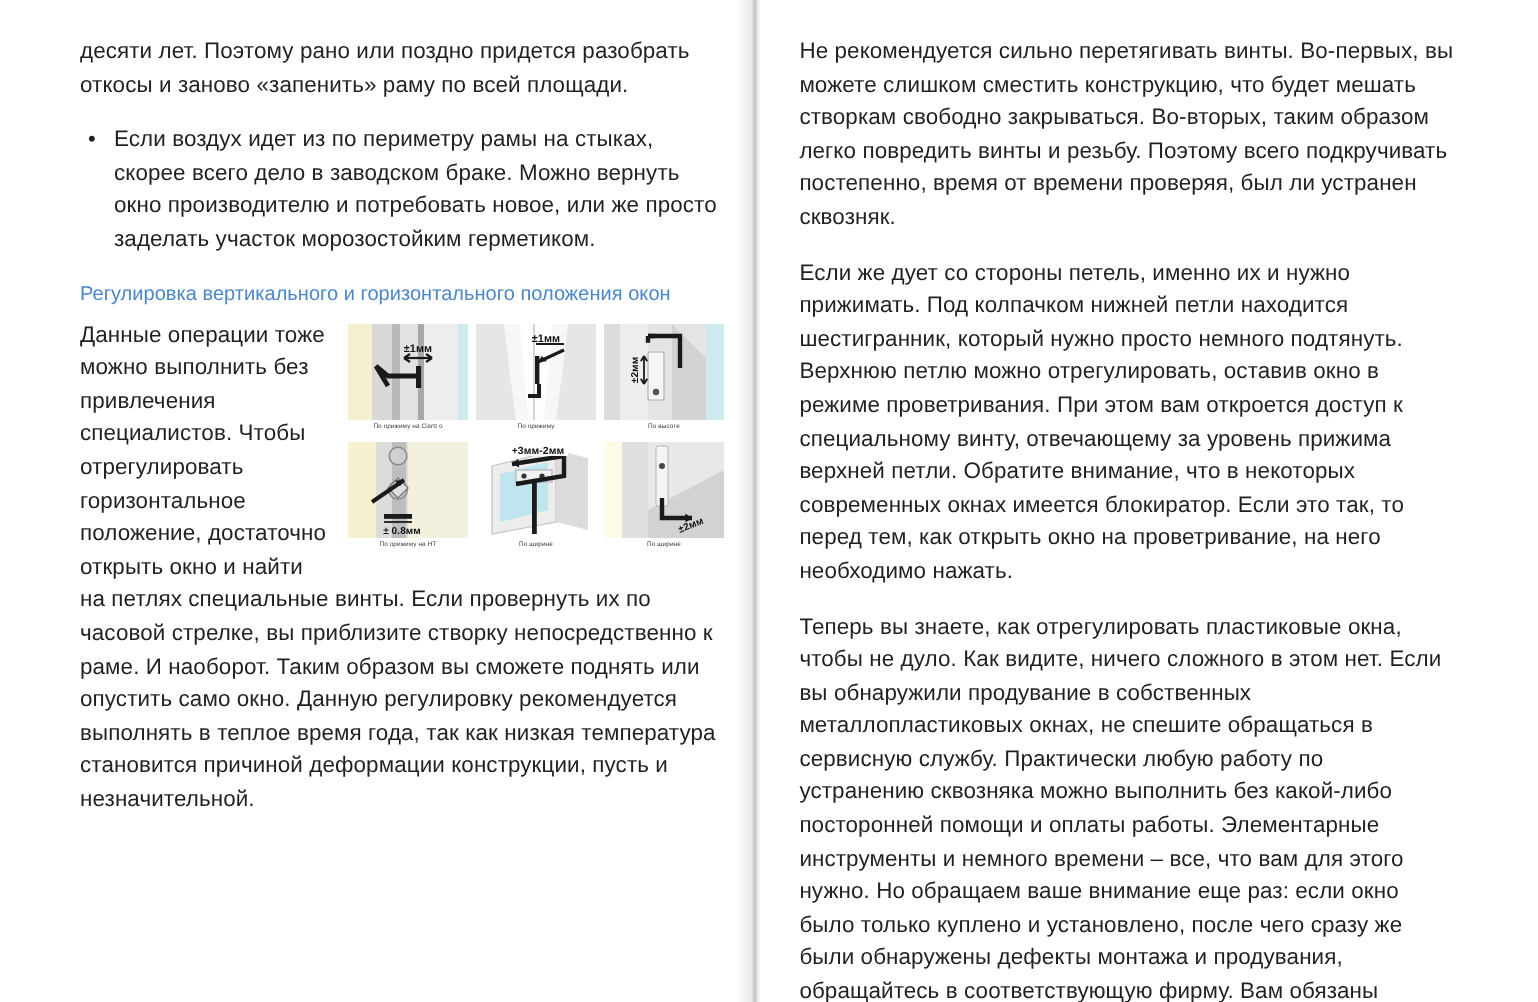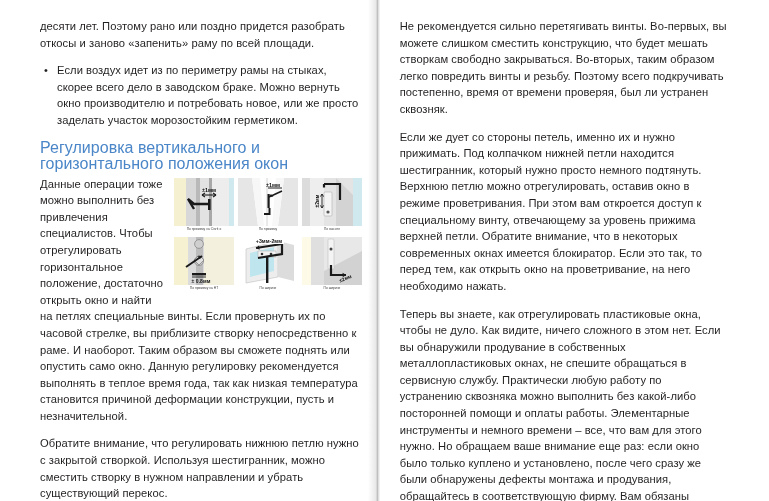--- a/index.html
+++ b/index.html
@@ -65,21 +65,21 @@
   ul.bullets li::before {
     content: "\2022";
     position: absolute;
     left: -13px;
     top: 0;
     font-size: 11px;
     color: #221f1f;
   }
 
   h2.section-heading {
-    font-size: 16px;
+    font-size: 10px;
     font-weight: normal;
     line-height: 16px;
     color: #4a86c8;
     margin: 2px 0 4px 0;
     letter-spacing: 0.002em;
   }
 
   
   .figure-grid {
     float: right;
@@ -271,21 +271,20 @@
             </div>
             <div class="fig-cap">По ширине</div>
           </div>
 
         </div>
 
       </div>
 
       <p>Данные операции тоже можно выполнить без привлечения специалистов. Чтобы отрегулировать горизонтальное положение, достаточно открыть окно и найти на петлях специальные винты. Если провернуть их по часовой стрелке, вы приблизите створку непосредственно к раме. И наоборот. Таким образом вы сможете поднять или опустить само окно. Данную регулировку рекомендуется выполнять в теплое время года, так как низкая температура становится причиной деформации конструкции, пусть и незначительной.</p>
 
-      <p>Обратите внимание, что регулировать нижнюю петлю нужно с закрытой створкой. Используя шестигранник, можно сместить створку в нужном направлении и убрать существующий перекос.</p>
 
     </div>
   </div>
 
   <div class="gutter"></div>
 
   <div class="page page-right">
     <div class="content content-right">
 
 

